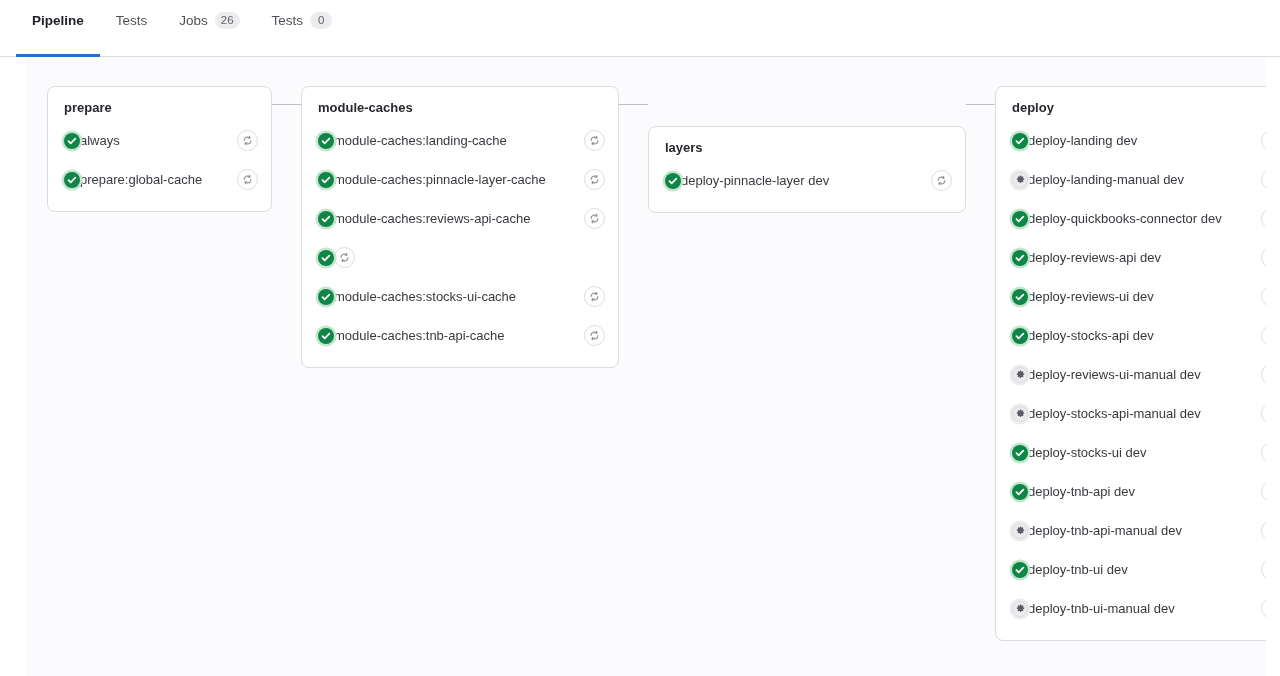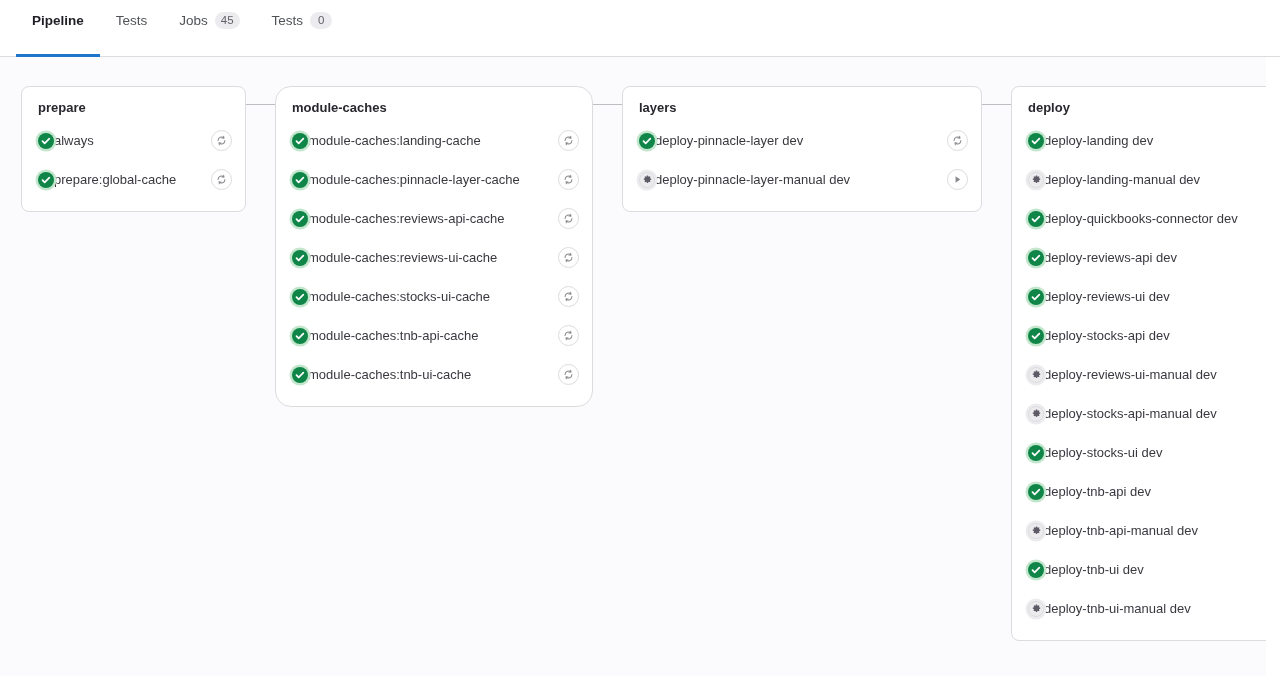--- a/index.html
+++ b/index.html
@@ -61,21 +61,21 @@
     color: #626168;
     font-size: 11.5px;
     line-height: 1;
   }
 
   
   .canvas-wrap {
     position: relative;
     height: 619px;
     background: #ffffff;
-    padding: 0 14px 0 0;
+    padding: 0 14px 0 26px;
   }
   .canvas {
     position: relative;
     width: 100%;
     height: 100%;
     background: #fbfafd;
     overflow: hidden;
   }
   .stages {
     position: absolute;
@@ -165,21 +165,21 @@
 
 <div class="tabbar" id="tabbar">
     <div class="tab active">
       <span class="tab-label">Pipeline</span>
     </div>
     <div class="tab">
       <span class="tab-label">Tests</span>
     </div>
     <div class="tab">
       <span class="tab-label">Jobs</span>
-      <span class="tab-badge">45</span>
+      <span class="tab-badge">26</span>
     </div>
     <div class="tab">
       <span class="tab-label">Tests</span>
       <span class="tab-badge">0</span>
     </div>
   </div>
 
 <div class="canvas-wrap">
   <div class="canvas">
     <div class="stages" id="stages">
@@ -218,21 +218,21 @@
                     <path d="M3 8a5 5 0 0 1 8.6-3.5"></path>
                     <path d="M11.2 1.9v2.6H8.6"></path>
                     <path d="M4.8 14.1v-2.6h2.6"></path>
                   </svg>
                 </span>
               </button>
             </div>
           </div>
         </div>
         <div class="connector" style="width: 29px;"></div>
-        <div class="stage" style="width: 318px; border-radius: 16px;">
+        <div class="stage" style="width: 318px;">
           <div class="stage-title">module-caches</div>
           <div class="stage-jobs">
             <div class="job">
               <span class="status-icon success">
                 <svg viewBox="0 0 12 12" fill="none">
                   <path d="M1.8 6.2 L4.4 8.8 L10 3.2" stroke="#ffffff" stroke-width="2.1" stroke-linecap="round" stroke-linejoin="round"></path>
                 </svg>
               </span>
               <span class="job-name">module-caches:landing-cache</span>
               <button class="action-btn">
@@ -281,21 +281,20 @@
                   </svg>
                 </span>
               </button>
             </div>
             <div class="job">
               <span class="status-icon success">
                 <svg viewBox="0 0 12 12" fill="none">
                   <path d="M1.8 6.2 L4.4 8.8 L10 3.2" stroke="#ffffff" stroke-width="2.1" stroke-linecap="round" stroke-linejoin="round"></path>
                 </svg>
               </span>
-              <span class="job-name">module-caches:reviews-ui-cache</span>
               <button class="action-btn">
                 <span>
                   <svg viewBox="0 0 16 16" fill="none" stroke="#89888d" stroke-width="1.5" stroke-linecap="round" stroke-linejoin="round">
                     <path d="M13 8a5 5 0 0 1-8.6 3.5"></path>
                     <path d="M3 8a5 5 0 0 1 8.6-3.5"></path>
                     <path d="M11.2 1.9v2.6H8.6"></path>
                     <path d="M4.8 14.1v-2.6h2.6"></path>
                   </svg>
                 </span>
               </button>
@@ -318,85 +317,51 @@
                 </span>
               </button>
             </div>
             <div class="job">
               <span class="status-icon success">
                 <svg viewBox="0 0 12 12" fill="none">
                   <path d="M1.8 6.2 L4.4 8.8 L10 3.2" stroke="#ffffff" stroke-width="2.1" stroke-linecap="round" stroke-linejoin="round"></path>
                 </svg>
               </span>
               <span class="job-name">module-caches:tnb-api-cache</span>
-              <button class="action-btn">
-                <span>
-                  <svg viewBox="0 0 16 16" fill="none" stroke="#89888d" stroke-width="1.5" stroke-linecap="round" stroke-linejoin="round">
-                    <path d="M13 8a5 5 0 0 1-8.6 3.5"></path>
-                    <path d="M3 8a5 5 0 0 1 8.6-3.5"></path>
-                    <path d="M11.2 1.9v2.6H8.6"></path>
-                    <path d="M4.8 14.1v-2.6h2.6"></path>
-                  </svg>
-                </span>
-              </button>
-            </div>
-            <div class="job">
-              <span class="status-icon success">
-                <svg viewBox="0 0 12 12" fill="none">
-                  <path d="M1.8 6.2 L4.4 8.8 L10 3.2" stroke="#ffffff" stroke-width="2.1" stroke-linecap="round" stroke-linejoin="round"></path>
-                </svg>
-              </span>
-              <span class="job-name">module-caches:tnb-ui-cache</span>
               <button class="action-btn">
                 <span>
                   <svg viewBox="0 0 16 16" fill="none" stroke="#89888d" stroke-width="1.5" stroke-linecap="round" stroke-linejoin="round">
                     <path d="M13 8a5 5 0 0 1-8.6 3.5"></path>
                     <path d="M3 8a5 5 0 0 1 8.6-3.5"></path>
                     <path d="M11.2 1.9v2.6H8.6"></path>
                     <path d="M4.8 14.1v-2.6h2.6"></path>
                   </svg>
                 </span>
               </button>
             </div>
           </div>
         </div>
         <div class="connector" style="width: 29px;"></div>
-        <div class="stage" style="width: 360px;">
+        <div class="stage" style="width: 318px; margin-top: 40px;">
           <div class="stage-title">layers</div>
           <div class="stage-jobs">
             <div class="job">
               <span class="status-icon success">
                 <svg viewBox="0 0 12 12" fill="none">
                   <path d="M1.8 6.2 L4.4 8.8 L10 3.2" stroke="#ffffff" stroke-width="2.1" stroke-linecap="round" stroke-linejoin="round"></path>
                 </svg>
               </span>
               <span class="job-name">deploy-pinnacle-layer dev</span>
               <button class="action-btn">
                 <span>
                   <svg viewBox="0 0 16 16" fill="none" stroke="#89888d" stroke-width="1.5" stroke-linecap="round" stroke-linejoin="round">
                     <path d="M13 8a5 5 0 0 1-8.6 3.5"></path>
                     <path d="M3 8a5 5 0 0 1 8.6-3.5"></path>
                     <path d="M11.2 1.9v2.6H8.6"></path>
                     <path d="M4.8 14.1v-2.6h2.6"></path>
-                  </svg>
-                </span>
-              </button>
-            </div>
-            <div class="job">
-              <span class="status-icon manual">
-                <svg viewBox="0 0 16 16" fill="#5e5b66">
-                  <path d="M8 5.4a2.6 2.6 0 1 0 0 5.2 2.6 2.6 0 0 0 0-5.2zm0 1.45a1.15 1.15 0 1 1 0 2.3 1.15 1.15 0 0 1 0-2.3z"></path>
-                  <path d="M6.9.9h2.2l.25 1.7c.4.13.78.29 1.13.5l1.4-1 1.55 1.55-1 1.4c.21.35.37.73.5 1.13l1.7.25v2.2l-1.7.25c-.13.4-.29.78-.5 1.13l1 1.4-1.55 1.55-1.4-1c-.35.21-.73.37-1.13.5l-.25 1.7H6.9l-.25-1.7a5 5 0 0 1-1.13-.5l-1.4 1L2.57 11.4l1-1.4a5 5 0 0 1-.5-1.13L1.37 8.6V6.4l1.7-.25c.13-.4.29-.78.5-1.13l-1-1.4L4.12 2.07l1.4 1c.35-.21.73-.37 1.13-.5L6.9.9z"></path>
-                </svg>
-              </span>
-              <span class="job-name">deploy-pinnacle-layer-manual dev</span>
-              <button class="action-btn">
-                <span>
-                  <svg viewBox="0 0 16 16">
-                    <path d="M5.2 3.4 12 8l-6.8 4.6z" fill="#89888d"></path>
                   </svg>
                 </span>
               </button>
             </div>
           </div>
         </div>
         <div class="connector" style="width: 29px;"></div>
         <div class="stage" style="width: 301px;">
           <div class="stage-title">deploy</div>
           <div class="stage-jobs">

